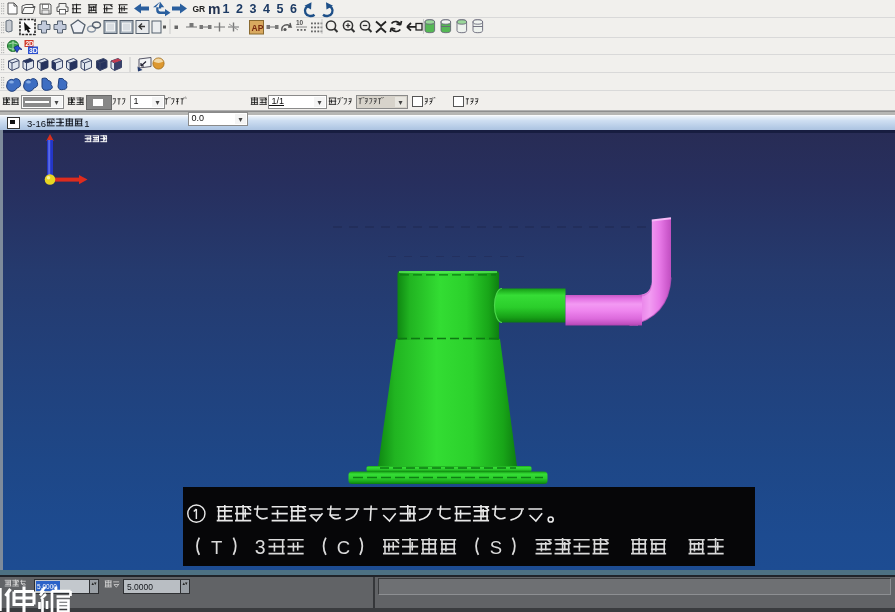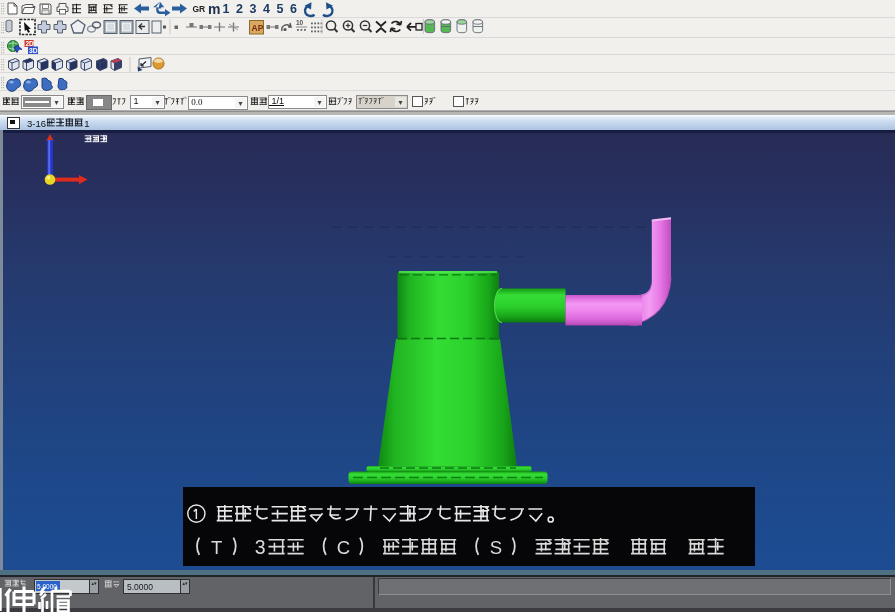--- a/index.html
+++ b/index.html
@@ -301,21 +301,21 @@
 
 <div class="combo" style="left:21px;top:95px;width:41px;height:12px;background:#fdfdfd;">
     <span style="position:absolute;left:1px;top:1px;width:28px;height:10px;background:#8a8a8a;"></span>
     <span style="position:absolute;left:3px;top:5px;width:24px;height:2px;background:#fff;"></span>
     <span class="carr">▾</span>
   </div>
 <div class="abs" style="left:86px;top:95px;width:24px;height:13px;background:#878787;border:1px solid #6a6a6a;">
     <span style="position:absolute;left:6px;top:2.5px;width:10px;height:7px;background:#fff;"></span>
   </div>
 <div class="combo" style="left:130px;top:95px;width:33px;height:12px;">&nbsp;1<span class="carr">▾</span></div>
-<div class="combo" style="left:188px;top:96px;width:58px;height:12px;font-family:Liberation Serif, serif;">&nbsp;0.0<span class="carr">▾</span></div>
+<div class="combo" style="left:188px;top:112px;width:58px;height:12px;">&nbsp;0.0<span class="carr">▾</span></div>
 <div class="combo" style="left:268px;top:95px;width:57px;height:12px;text-decoration:underline;">&nbsp;1/1<span class="carr">▾</span></div>
 <div class="combo" style="left:356px;top:95px;width:50px;height:12px;background:#d7d3cb;">
     <span class="carr" style="background:#e8e6e0;">▾</span>
   </div>
 <div class="cb" style="left:412px;top:96px;"></div>
 <div class="cb" style="left:453px;top:96px;"></div>
 
 <div class="abs" style="left:7px;top:117px;width:11px;height:10px;background:#fff;border:1px solid #333;">
     <span style="position:absolute;left:2px;top:2px;width:5px;height:4px;background:#111;"></span>
   </div>

